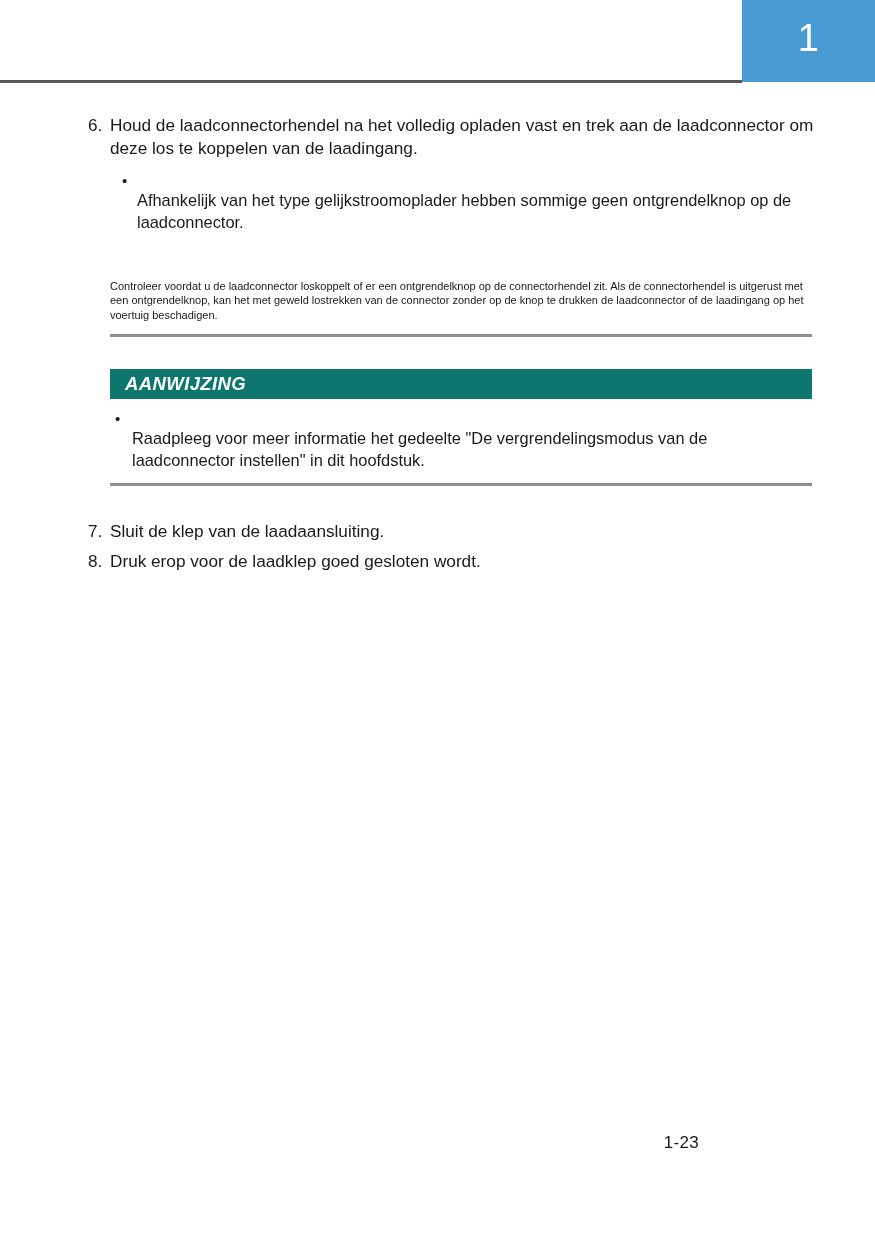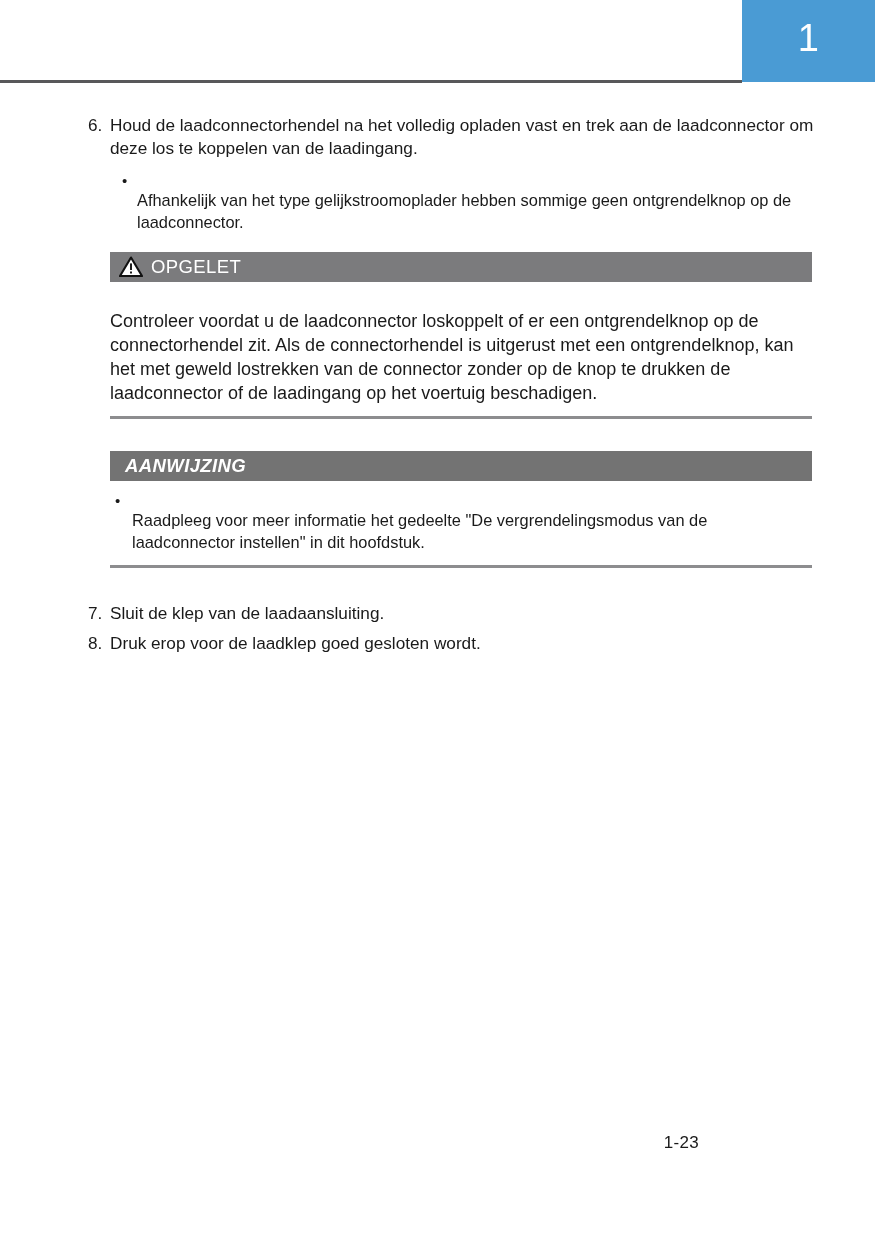--- a/index.html
+++ b/index.html
@@ -107,21 +107,21 @@
     margin-left: 22px;
     width: 702px;
   }
   .notice-bar {
     height: 30px;
     display: flex;
     align-items: center;
     padding-left: 9px;
   }
   .notice-bar.caution { background: #7b7b7d; }
-  .notice-bar.notice  { background: #737373; }
+  .notice-bar.notice  { background: #0f766e; }
 
   .warning-triangle {
     flex: 0 0 auto;
     width: 24px;
     height: 21px;
     margin-right: 8px;
     display: block;
   }
   .notice-bar-title {
     color: #ffffff;
@@ -132,21 +132,21 @@
     font-weight: 400;
   }
   .notice-bar.notice .notice-bar-title {
     font-weight: 700;
     font-style: italic;
     margin-left: 6px;
   }
 
   .notice-body {
     padding-top: 27px;
-    font-size: 18px;
+    font-size: 11px;
     line-height: 1.335;
     color: #1a1a1a;
   }
   .notice-body p { margin: 0; }
 
   .notice-bullets {
     padding-top: 9px;
   }
   .notice-bullets .bullet-item {
     padding-left: 5px;
@@ -208,28 +208,20 @@
   <div class="bullet-list">
     <div class="bullet-item">
       <span class="bullet-mark">•</span>
       <span class="bullet-text">Afhankelijk van het type gelijkstroomoplader hebben sommige geen ontgrendelknop op de laadconnector.</span>
     </div>
   </div>
 
   <div class="gap-before-caution"></div>
 
   <div class="notice-block">
-    <div class="notice-bar caution">
-      <svg class="warning-triangle" viewBox="0 0 24 21">
-        <polygon points="12,1.5 23,20 1,20" fill="#ffffff" stroke="#111111" stroke-width="2.1" stroke-linejoin="round"></polygon>
-        <rect x="11.05" y="7.4" width="1.9" height="6.6" fill="#111111"></rect>
-        <rect x="11.05" y="15.5" width="1.9" height="2.0" fill="#111111"></rect>
-      </svg>
-      <span class="notice-bar-title">OPGELET</span>
-    </div>
     <div class="notice-body">
       <p>Controleer voordat u de laadconnector loskoppelt of er een ontgrendelknop op de connectorhendel zit. Als de connectorhendel is uitgerust met een ontgrendelknop, kan het met geweld lostrekken van de connector zonder op de knop te drukken de laadconnector of de laadingang op het voertuig beschadigen.</p>
     </div>
     <div class="notice-rule"></div>
   </div>
 
   <div class="gap-between-blocks"></div>
 
   <div class="notice-block">
     <div class="notice-bar notice">

